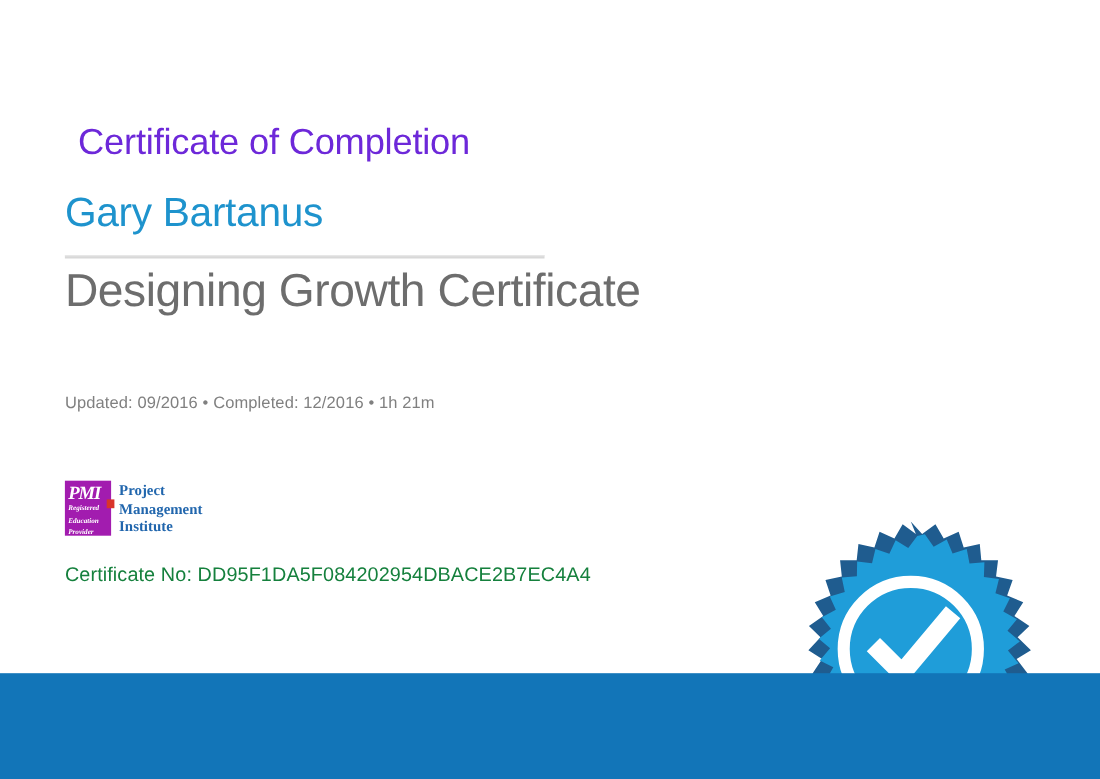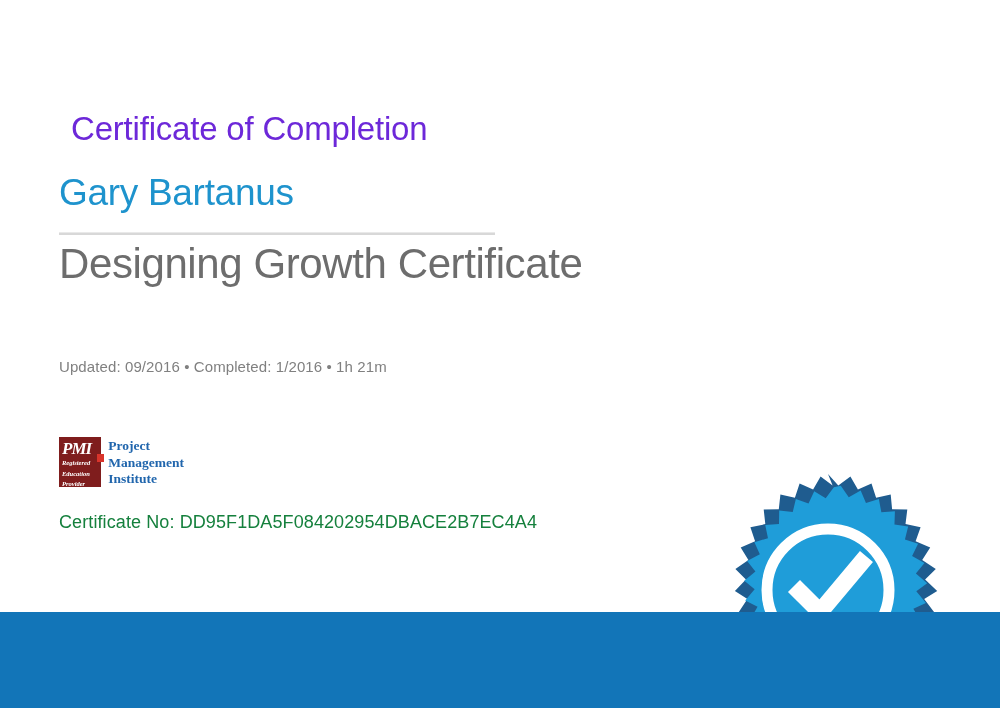--- a/index.html
+++ b/index.html
@@ -80,21 +80,21 @@
     left: 59px;
     top: 437px;
     width: 125px;
     height: 50px;
     display: flex;
     align-items: stretch;
   }
   .pmi-mark {
     position: relative;
     width: 53px;
-    background: #7f1d1d;
+    background: #a21caf;
     display: flex;
     flex-direction: column;
     justify-content: flex-start;
     padding: 2px 2px 2px 3px;
     box-sizing: border-box;
   }
   .pmi-mono {
     font-family: "Liberation Serif", serif;
     font-size: 17px;
     font-weight: bold;
@@ -185,21 +185,21 @@
 <div class="certificate">
 
   <div class="cert-heading">Certificate of Completion</div>
 
   <div class="recipient-name">Gary Bartanus</div>
 
   <div class="divider"></div>
 
   <div class="course-title">Designing Growth Certificate</div>
 
-  <div class="meta-line">Updated: 09/2016 • Completed: 1/2016 • 1h 21m</div>
+  <div class="meta-line">Updated: 09/2016 • Completed: 12/2016 • 1h 21m</div>
 
   <div class="pmi-logo">
     <div class="pmi-mark">
       <div class="pmi-mono">PMI</div>
       <div class="pmi-sub">Registered</div>
       <div class="pmi-sub">Education</div>
       <div class="pmi-sub">Provider</div>
       <div class="pmi-redbar"></div>
     </div>
     <div class="pmi-words">

